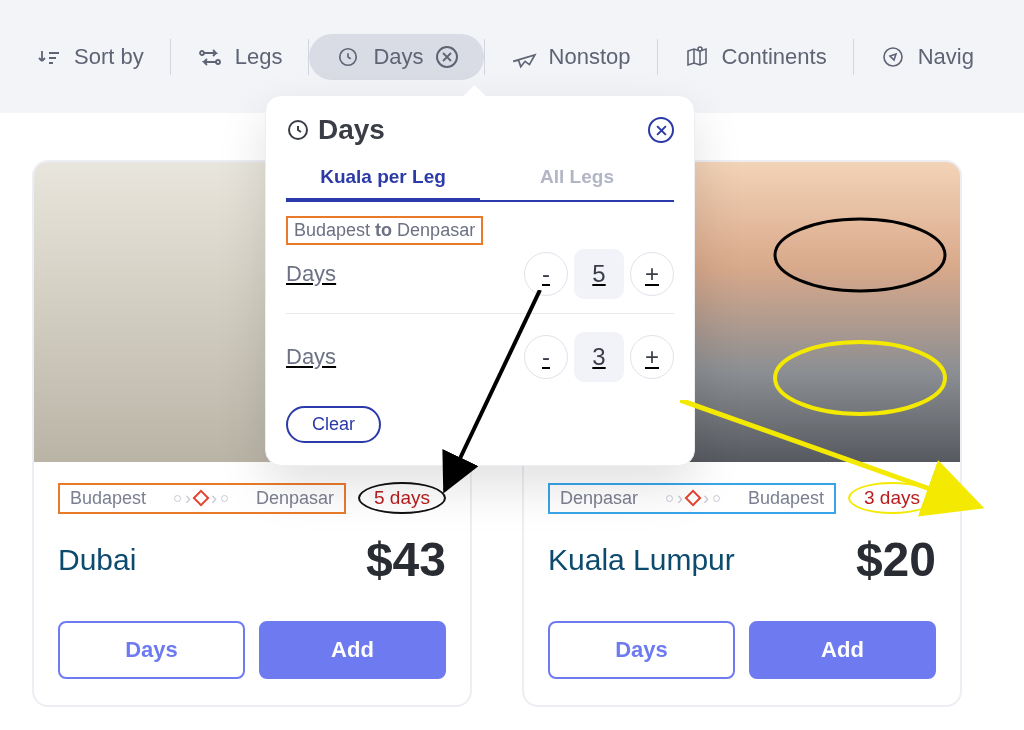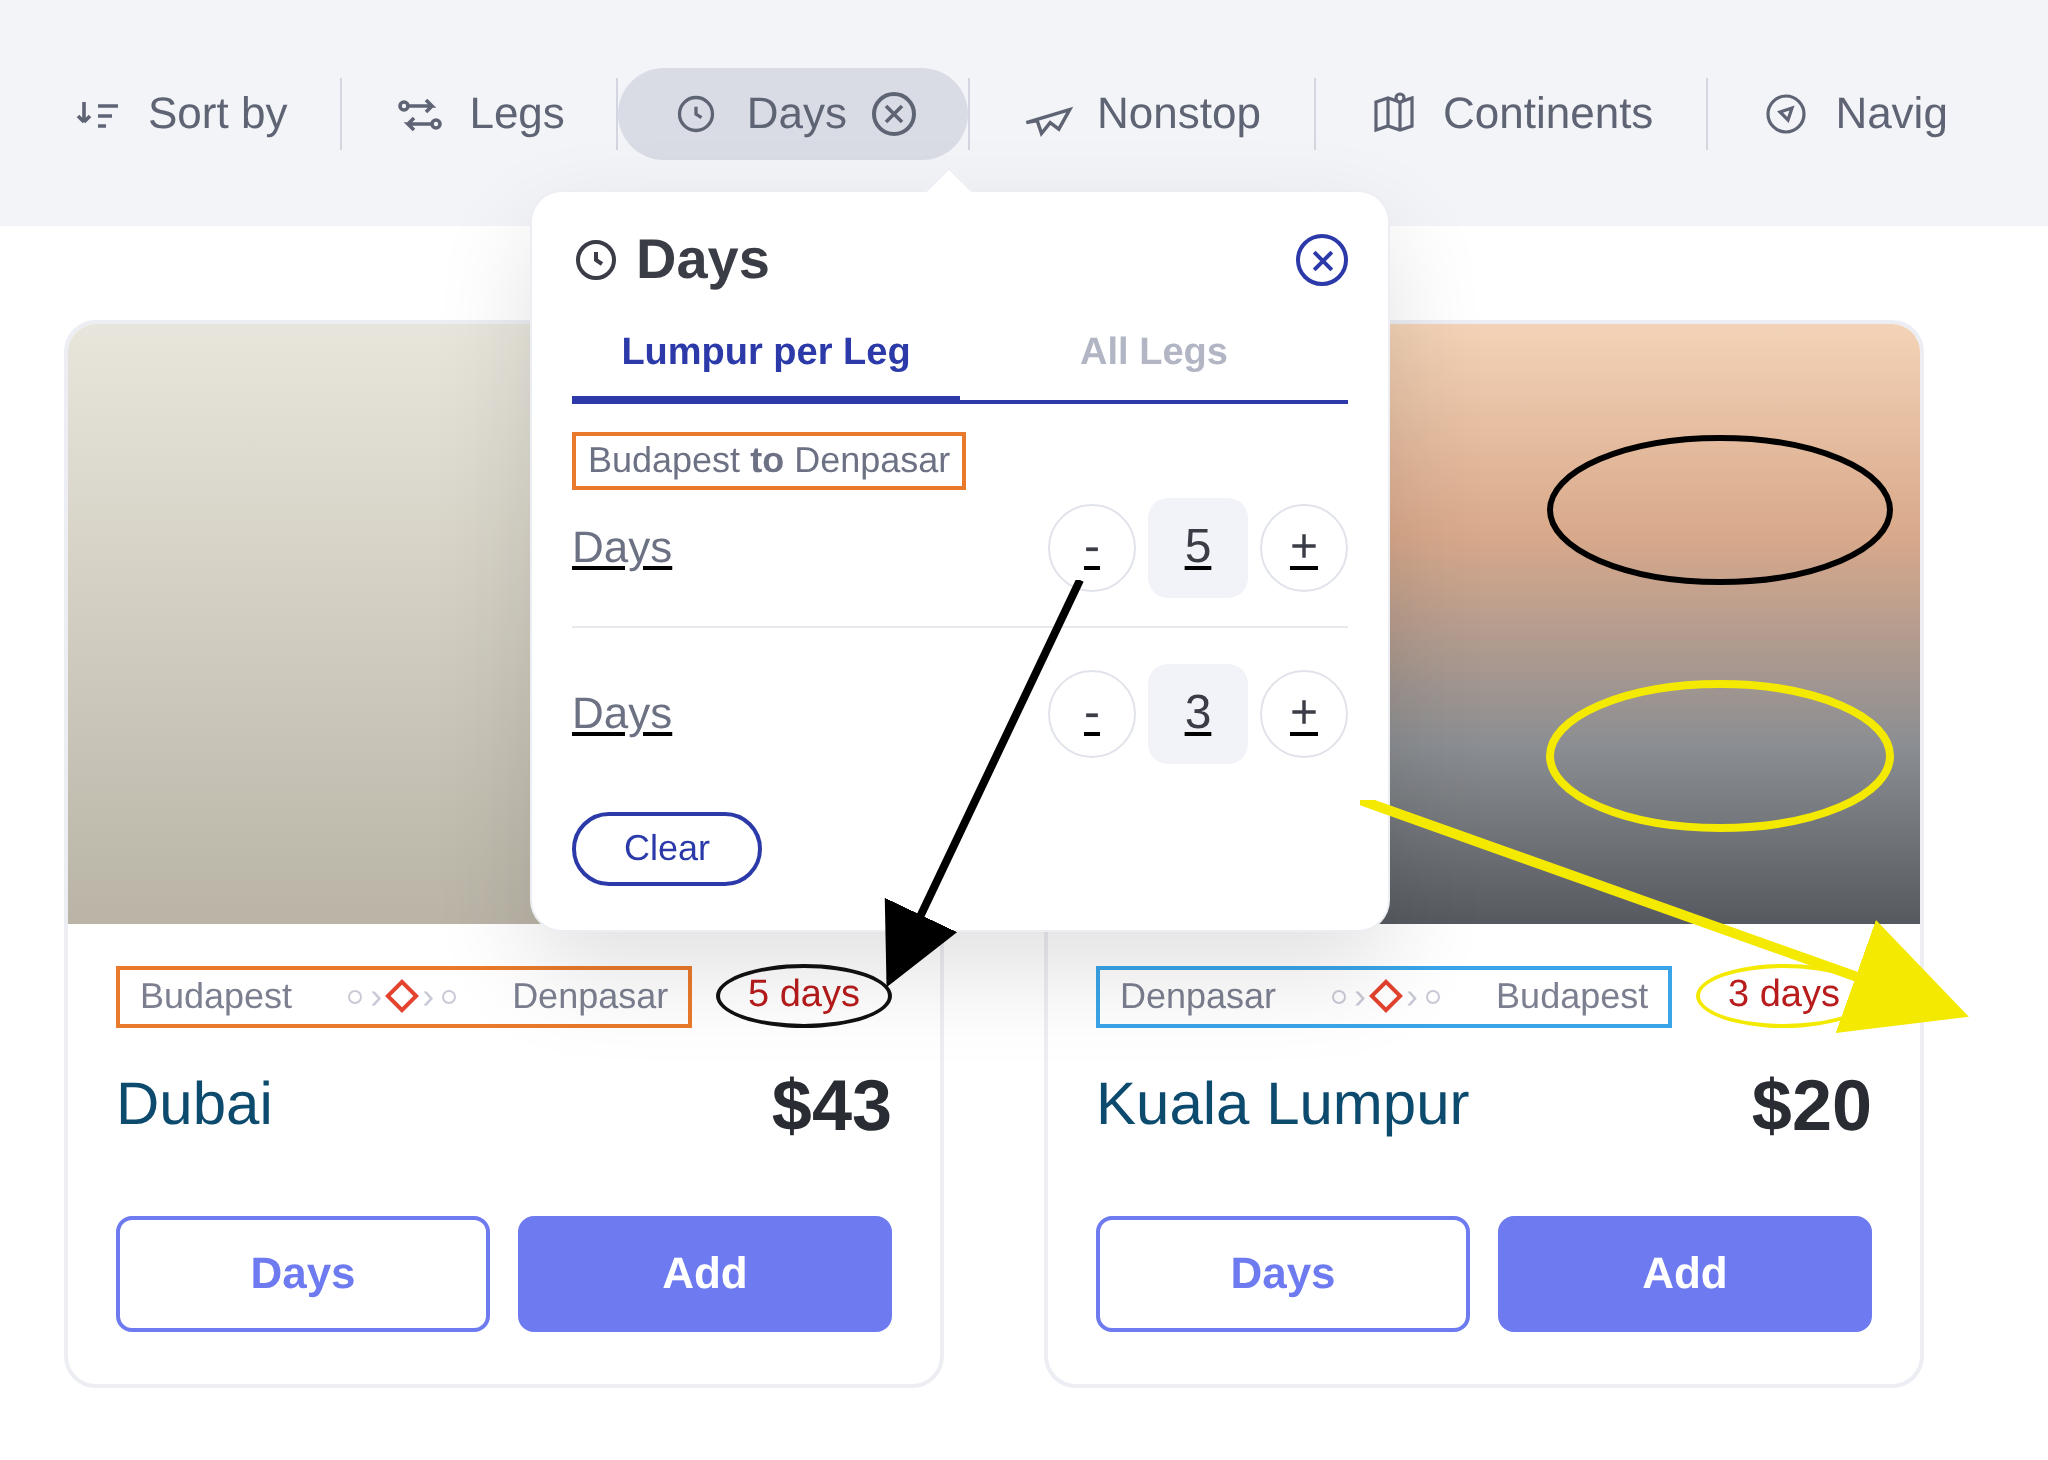--- a/index.html
+++ b/index.html
@@ -120,21 +120,21 @@
     .route-diamond { width:12px; height:12px; transform:rotate(45deg); border:2px solid #e3432f; }
     .route-arrow { font-size:18px; color:#c8cad6; }
     .days-pill {
       font-size:19px; color:#b91c1c;
       border:2px solid; border-radius:50%; padding:3px 14px;
     }
     .pill-black { border-color:#111; }
     .pill-yellow { border-color:#f4e900; }
     .city-price { display:flex; justify-content:space-between; align-items:center; margin-top:18px; }
     .city { font-size:30px; color:#0c4a6e; font-weight:500; }
-    .price { font-size:36px; font-weight:800; color:#2a2c33; }
+    .price { font-size:48px; font-weight:800; color:#2a2c33; }
     .card-btns { display:flex; gap:14px; margin-top:34px; }
     .btn {
       flex:1; padding:14px 0; font-size:22px; font-weight:600;
       border-radius:8px; cursor:pointer; text-align:center;
     }
     .btn-outline { background:#fff; border:2px solid #6e7af0; color:#6e7af0; }
     .btn-solid { background:#6e7af0; border:2px solid #6e7af0; color:#fff; }
 
     
     .anno { position:absolute; pointer-events:none; z-index:30; }
@@ -286,21 +286,21 @@
       </span>
       <span>Days</span>
     </div>
     <span class="pop-close">
       <svg viewBox="0 0 10 10" width="11" height="11" stroke="#2b3aa8" stroke-width="1.8">
           <path d="M1 1l8 8M9 1l-8 8"></path>
         </svg>
     </span>
   </div>
   <div class="pop-tabs">
-    <div class="pop-tab active">Lumpur per Leg</div>
+    <div class="pop-tab active">Kuala per Leg</div>
     <div class="pop-tab">All Legs</div>
   </div>
 
   <div class="leg-block">
     <span class="leg-route route-orange">
       <span>Budapest</span>
       <span style="font-weight:600">to</span>
       <span>Denpasar</span>
     </span>
     <div class="leg-line">

